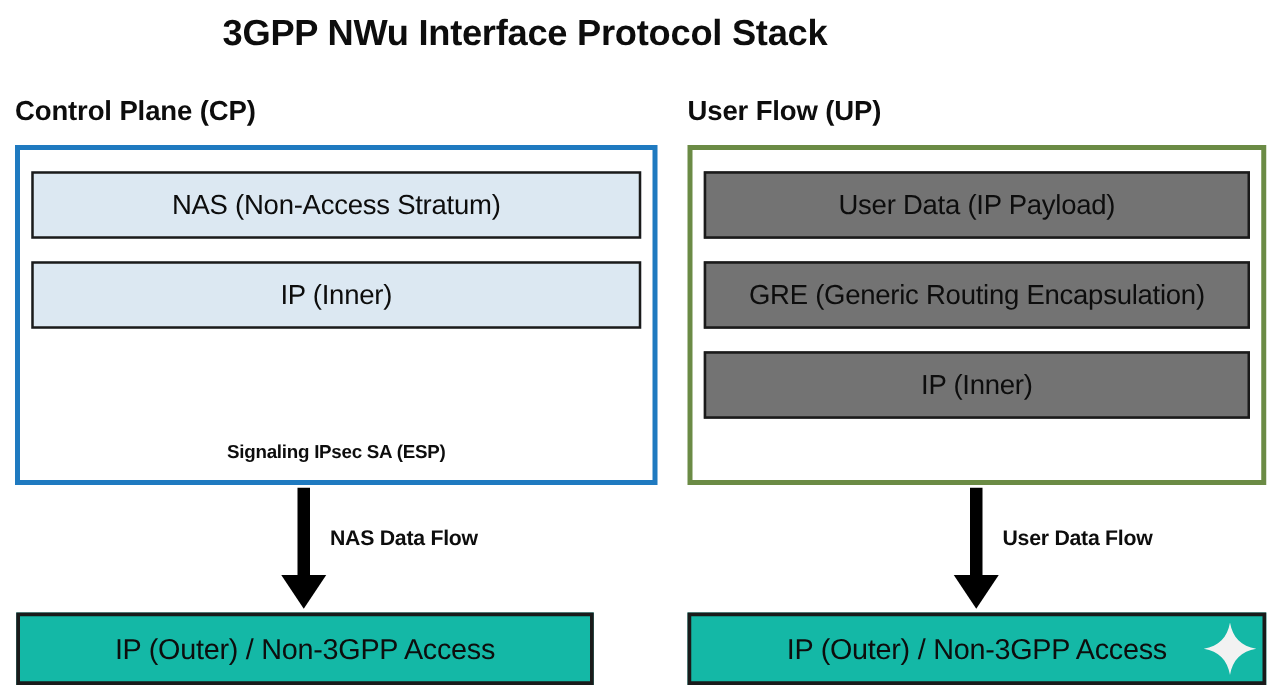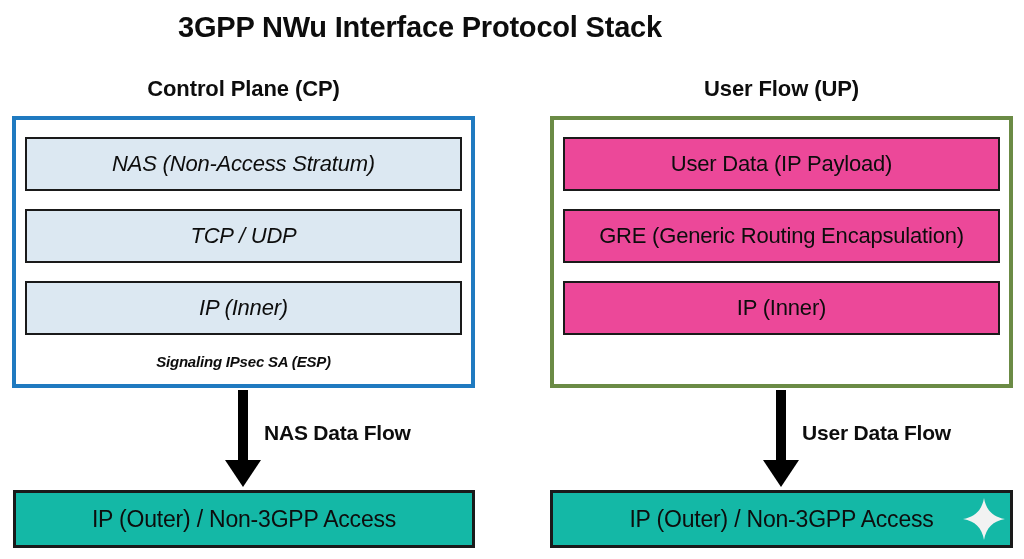--- a/index.html
+++ b/index.html
@@ -27,40 +27,39 @@
     font-weight: bold;
     letter-spacing: -0.2px;
     color: #0d0d0d;
   }
 
   .plane-header {
     position: absolute;
     top: 76px;
     font-size: 22px;
     font-weight: bold;
-    text-align: center;
+    text-align: left;
     color: #0d0d0d;
     letter-spacing: -0.1px;
   }
   #cp-header { left: 12px; width: 463px; }
   #up-header { left: 550px; width: 463px; }
 
   
   .plane-box {
     position: absolute;
     top: 116px;
     height: 272px;
     box-sizing: border-box;
     background: #ffffff;
   }
   #cp-box {
     left: 12px;
-    width: 463px;
+    width: 514px;
     border: 4px solid #1f7ac0;
-    font-style: italic;
   }
   #up-box {
     left: 550px;
     width: 463px;
     border: 4px solid #6b8b45;
   }
 
   .layers {
     position: absolute;
     left: 9px;
@@ -74,21 +73,21 @@
     margin-bottom: 18px;
     border: 2px solid #1a1a1a;
     display: flex;
     align-items: center;
     justify-content: center;
     font-size: 22px;
     color: #0d0d0d;
     letter-spacing: -0.2px;
   }
   #cp-box .layer { background: #dce8f2; }
-  #up-box .layer { background: #ec4899; }
+  #up-box .layer { background: #737373; }
 
   .sa-label {
     position: absolute;
     left: 0;
     right: 0;
     top: 233px;
     text-align: center;
     font-size: 15px;
     font-weight: bold;
     color: #0d0d0d;
@@ -101,21 +100,21 @@
     top: 390px;
     width: 44px;
     height: 100px;
   }
   #cp-arrow { left: 221px; }
   #up-arrow { left: 759px; }
 
   .flow-label {
     position: absolute;
     top: 421px;
-    font-size: 21px;
+    font-size: 17px;
     font-weight: bold;
     color: #0d0d0d;
     letter-spacing: -0.2px;
     white-space: nowrap;
   }
   #cp-flow-label { left: 264px; }
   #up-flow-label { left: 802px; }
 
   
   .access-box {
@@ -148,21 +147,20 @@
 <body>
 
 <div class="page-title">3GPP NWu Interface Protocol Stack</div>
 
 <div class="plane-header" id="cp-header">Control Plane (CP)</div>
 <div class="plane-header" id="up-header">User Flow (UP)</div>
 
 <div class="plane-box" id="cp-box">
   <div class="layers">
     <div class="layer">NAS (Non-Access Stratum)</div>
-    <div class="layer">TCP / UDP</div>
     <div class="layer">IP (Inner)</div>
   </div>
   <div class="sa-label">Signaling IPsec SA (ESP)</div>
 </div>
 
 <svg class="arrow" id="cp-arrow" viewBox="0 0 44 100">
   <rect x="17" y="0" width="10" height="73" fill="#000000"></rect>
   <polygon points="4,70 40,70 22,97" fill="#000000"></polygon>
 </svg>
 <div class="flow-label" id="cp-flow-label">NAS Data Flow</div>

